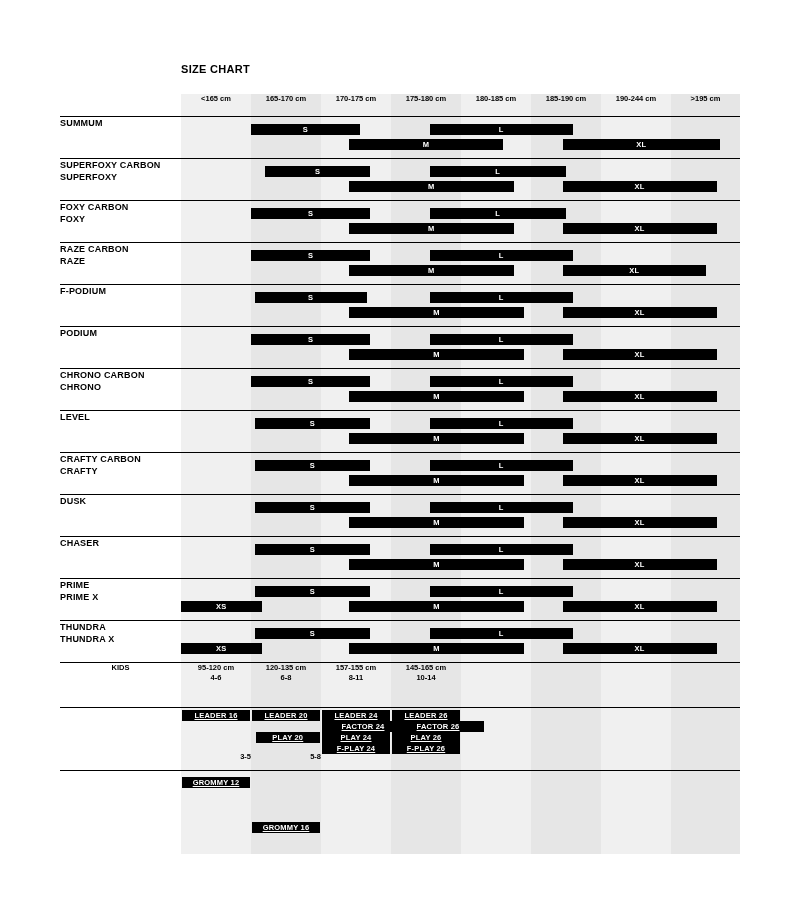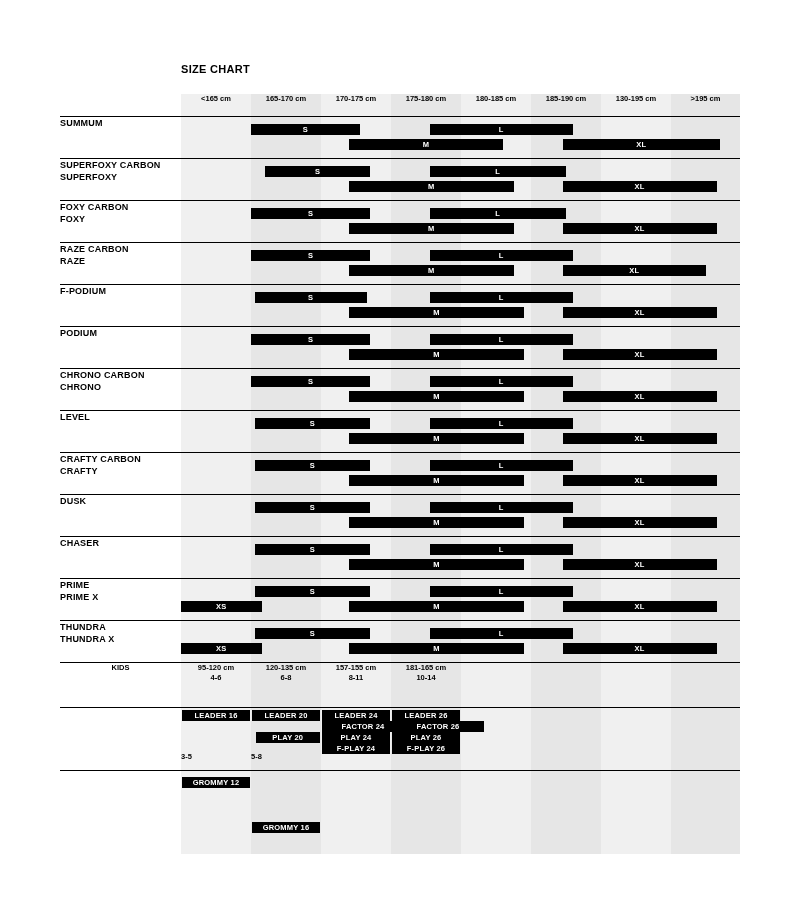--- a/index.html
+++ b/index.html
@@ -51,27 +51,28 @@
     font-size:7.5px;font-weight:bold;line-height:11px;text-align:center;
     letter-spacing:.2px;
   }
   .bar.top{top:7px;}
   .bar.bot{top:22px;}
 
   
   .kids-name{font-size:9px;font-weight:bold;padding-top:12px;}
   .kidshdr td{font-size:7.5px;font-weight:bold;text-align:center;line-height:10px;padding-top:11px;height:38px;}
   .kidsrow td{height:11px;}
-  .agerow td{font-size:7.5px;font-weight:bold;text-align:left;height:16px;padding-top:4px;}
+  .agerow td{font-size:7.5px;font-weight:bold;text-align:right;height:16px;padding-top:4px;}
   .sep-bot{border-bottom:1px solid #000;}
 
   .kidbar{
     position:absolute;height:11px;background:#000;color:#fff;
     font-size:7.5px;font-weight:bold;line-height:11px;text-align:center;
     letter-spacing:.2px;
+    text-decoration:underline;
   }
   .kidcell{position:relative;height:15px;}
 </style>
 </head>
 <body>
 
 <div id="sheet">
 
   <div class="title">SIZE CHART</div>
 
@@ -101,21 +102,21 @@
       </colgroup>
       <thead>
         <tr class="hdr-row">
           <th class="lbl"></th>
           <th>&lt;165 cm</th>
           <th>165-170 cm</th>
           <th>170-175 cm</th>
           <th>175-180 cm</th>
           <th>180-185 cm</th>
           <th>185-190 cm</th>
-          <th>130-195 cm</th>
+          <th>190-244 cm</th>
           <th>&gt;195 cm</th>
         </tr>
       </thead>
       <tbody id="model-body">
           <tr class="modelrow">
             <td class="rowname">SUMMUM</td>
             <td colspan="8" class="barcell">
               <div class="bar top" style="left: 70px; width: 108.5px;">S</div>
               <div class="bar top" style="left: 248.5px; width: 143.5px;">L</div>
               <div class="bar bot" style="left: 168px; width: 154px;">M</div>
@@ -263,21 +264,21 @@
             </td>
             <td>
               <div>120-135 cm</div>
               <div>6-8</div>
             </td>
             <td>
               <div>157-155 cm</div>
               <div>8-11</div>
             </td>
             <td>
-              <div>181-165 cm</div>
+              <div>145-165 cm</div>
               <div>10-14</div>
             </td>
             <td></td>
             <td></td>
             <td></td>
             <td></td>
           </tr>
           <tr>
             <td colspan="9" style="border-bottom: 1px solid rgb(0, 0, 0); height: 6px;"></td>
           </tr>

